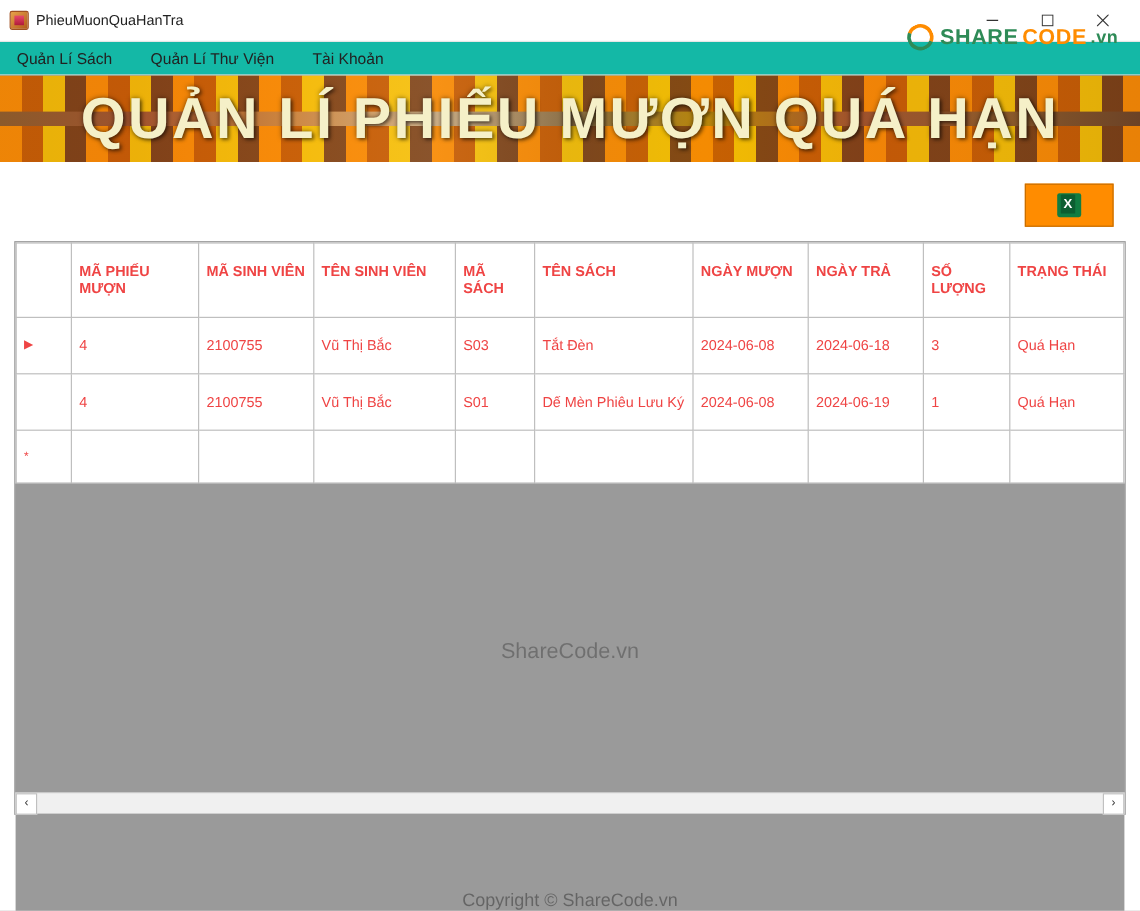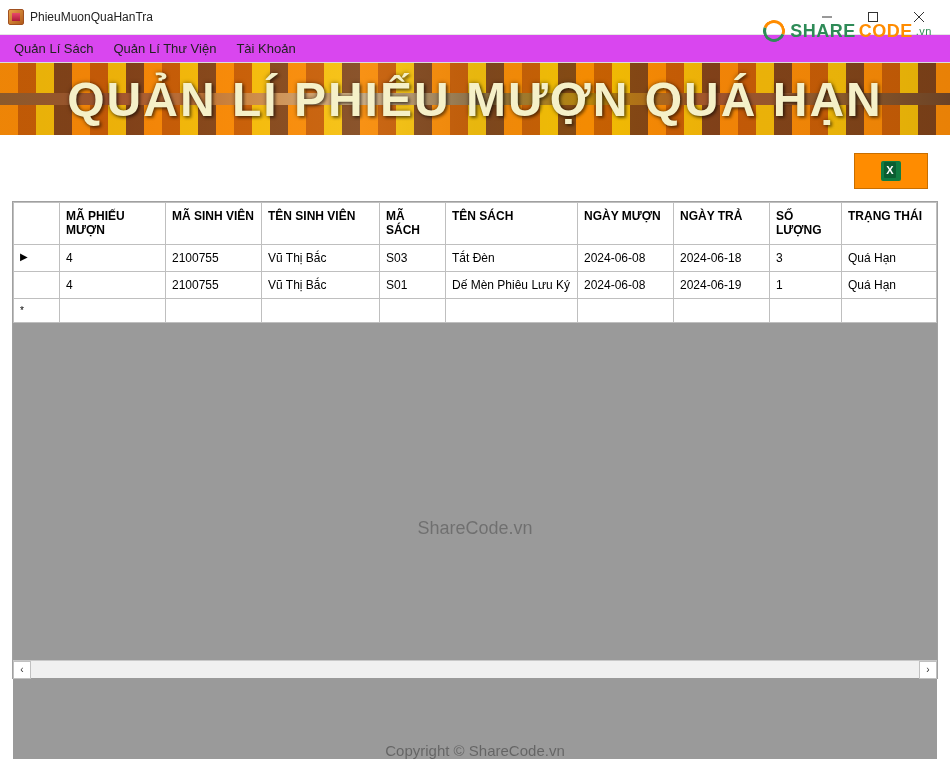--- a/index.html
+++ b/index.html
@@ -4,49 +4,49 @@
 <style>
 * { box-sizing: border-box; margin: 0; padding: 0; }
 body { font-family: "Segoe UI", Tahoma, sans-serif; font-size: 13px; background: #fff; width: 950px; height: 759px; overflow: hidden; position: relative; }
 .titlebar { display: flex; align-items: center; justify-content: space-between; padding: 4px 8px; background: #fff; border-bottom: 1px solid #e5e5e5; }
 .titlebar-left { display: flex; align-items: center; gap: 6px; }
 .app-icon { width: 16px; height: 16px; background: linear-gradient(135deg,#e8a24a,#b05a1a); border:1px solid #a05020; border-radius:2px; font-size:0; }
 .app-icon::after { content:''; display:block; width:8px; height:8px; margin:3px auto 0; background: linear-gradient(#e84a6a,#b01a3a); }
 .title-text { font-size: 12px; color: #222; }
 .window-controls { display: flex; gap: 0; }
 .win-btn { width: 46px; height: 26px; display:flex; align-items:center; justify-content:center; font-size:12px; color:#333; background:transparent; border:none; }
-.menubar { display:flex; gap: 20px; padding: 6px 14px; background:#d946ef; border-bottom:1px solid #dcdcdc; font-size:13px; }
+.menubar { display:flex; gap: 32px; padding: 6px 14px; background:#14b8a6; border-bottom:1px solid #dcdcdc; font-size:13px; }
 .menu-item { color:#222; cursor:default; }
 .banner { height: 72px; position: relative; overflow: hidden; background: linear-gradient(90deg,#8b5a2b 0%,#a0522d 12%,#cd853f 25%,#d2b48c 38%,#8b6f47 50%,#b8860b 62%,#a0522d 75%,#8b5a2b 88%,#6b4226 100%); display:flex; align-items:center; justify-content:center; }
 .banner::before,
 .banner::after { content:''; position:absolute; left:0; right:0; height:30px; background: repeating-linear-gradient(90deg, rgba(255,140,0,.85) 0 18px, rgba(200,90,0,.85) 18px 36px, rgba(255,200,0,.8) 36px 54px, rgba(120,60,20,.8) 54px 72px); }
 .banner::before { top:0; }
 .banner::after { bottom:0; }
 .banner-title { position:relative; z-index:2; font-size: 48px; font-weight: 900; letter-spacing: 2px; color: #f5f0c8; text-shadow: 0 0 4px rgba(0,0,0,.5), 2px 2px 3px rgba(0,0,0,.4); font-family: Arial, sans-serif; }
 .toolbar-row { display:flex; justify-content:flex-end; padding: 18px 22px 6px; }
 .excel-btn { width: 74px; height: 36px; background:#ff8c00; border:1px solid #c86e00; display:flex; align-items:center; justify-content:center; }
 .excel-icon { width:20px; height:20px; background:#107c41; border-radius:2px; position:relative; }
 .excel-icon::after { content:'X'; position:absolute; left:3px; top:1px; font-size:11px; font-weight:bold; color:#fff; background:#0b5d31; width:12px; height:16px; text-align:center; line-height:16px; border-radius:1px; }
 .grid-wrapper { margin: 6px 12px 0; border:1px solid #a0a0a0; background:#a9a9a9; height: 478px; position:relative; }
 table.grid { width:100%; border-collapse: collapse; background:#fff; table-layout: fixed; font-size:12px; }
-table.grid th, table.grid td { border:1px solid #bfbfbf; padding: 6px 6px; text-align:left; vertical-align:top; color:#000000; background:#fff; }
+table.grid th, table.grid td { border:1px solid #bfbfbf; padding: 16px 6px; text-align:left; vertical-align:top; color:#ef4444; background:#fff; }
 table.grid th { font-weight:600; background:#fff; height:38px; line-height:1.2; }
 col.row-handle { width:46px; }
 td.row-handle { background:#f0f0f0; text-align:center; color:#666; font-size:10px; }
 td.selected { background:#0078d7; color:#fff; }
 .empty-area { background:#9a9a9a; height: 100%; }
 .hscroll { position:absolute; left:0; right:0; bottom:0; height:18px; background:#f0f0f0; display:flex; align-items:center; justify-content:space-between; border-top:1px solid #c8c8c8; }
 .hscroll-btn { width:18px; height:18px; display:flex; align-items:center; justify-content:center; background:#fff; border:1px solid #c0c0c0; font-size:10px; color:#333; }
-.watermark1 { position:absolute; left:50%; top:518px; transform:translateX(-50%); color:rgba(0,0,0,.28); font-size:18px; font-weight:500; pointer-events:none; }
+.watermark1 { position:absolute; left:50%; top:532px; transform:translateX(-50%); color:rgba(0,0,0,.28); font-size:18px; font-weight:500; pointer-events:none; }
 .watermark2 { position:absolute; left:50%; bottom:0; transform:translateX(-50%); color:rgba(0,0,0,.35); font-size:15px; font-weight:400; pointer-events:none; }
 .sharecode-logo { position:absolute; right:18px; top:20px; display:flex; align-items:center; gap:3px; font-weight:700; font-size:18px; letter-spacing:0.5px; pointer-events:none; }
 .sharecode-logo .arc { width:22px; height:22px; border:3px solid #2e8b57; border-top-color:#ff8c00; border-right-color:#ff8c00; border-radius:50%; transform:rotate(-25deg); display:inline-block; margin-right:2px; }
 .sharecode-logo .share { color:#2e8b57; }
 .sharecode-logo .code { color:#ff8c00;text-align:right; }
-.sharecode-logo .vn { color:#2e8b57; font-weight:400; font-size:11px; }
+.sharecode-logo .vn { color:#2e8b57; font-weight:700; font-size:15px; }
 </style>
 </head>
 <body>
 
 <div class="titlebar">
   <div class="titlebar-left">
     <span class="app-icon"></span>
     <span class="title-text">PhieuMuonQuaHanTra</span>
   </div>
   <div class="window-controls">

